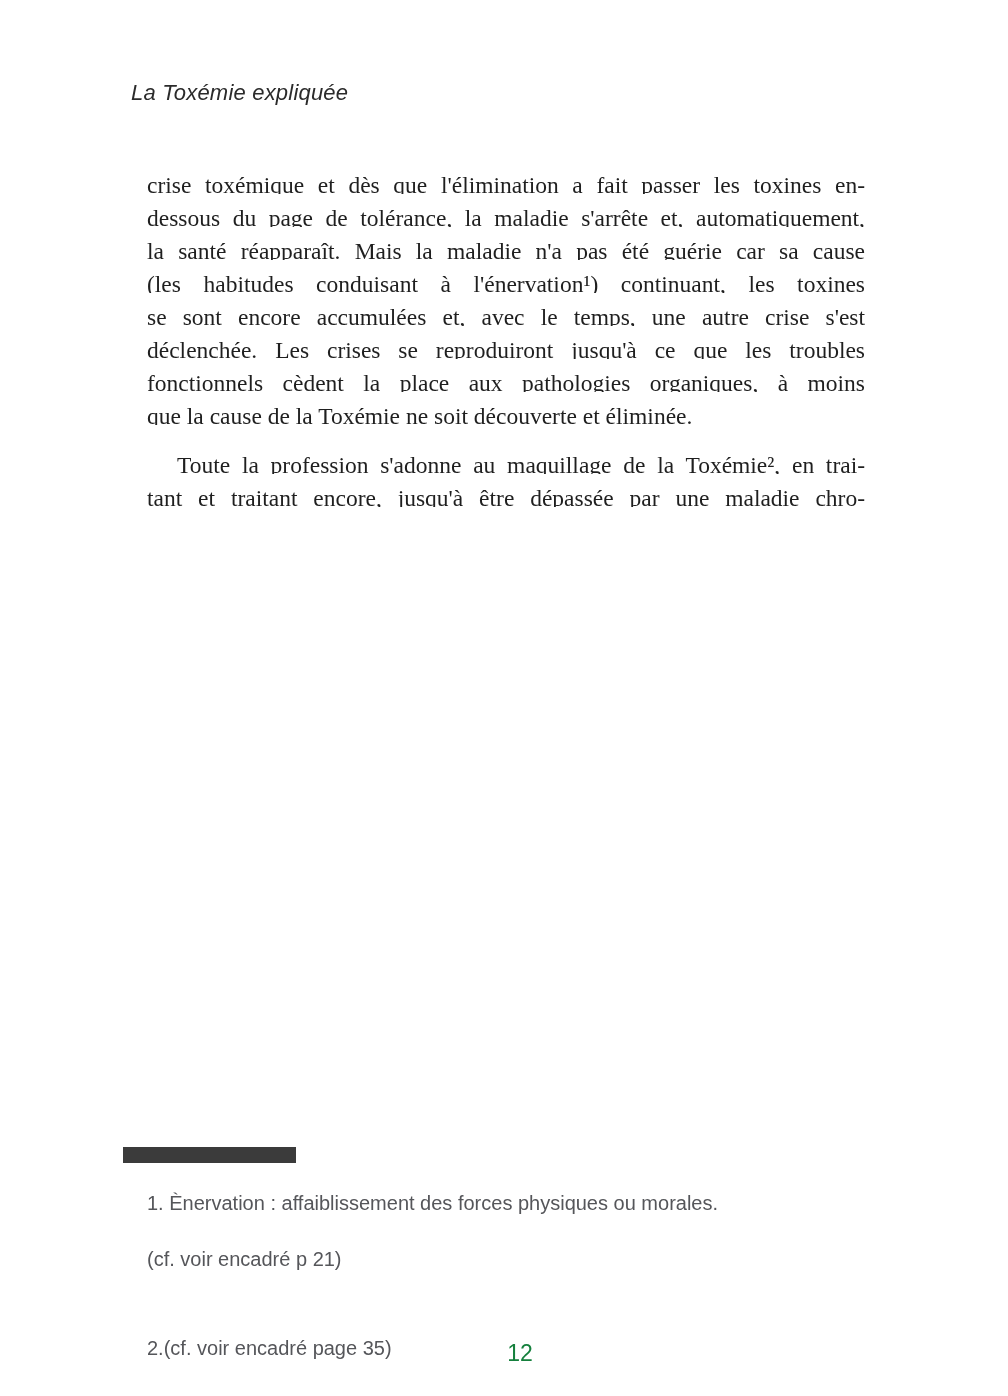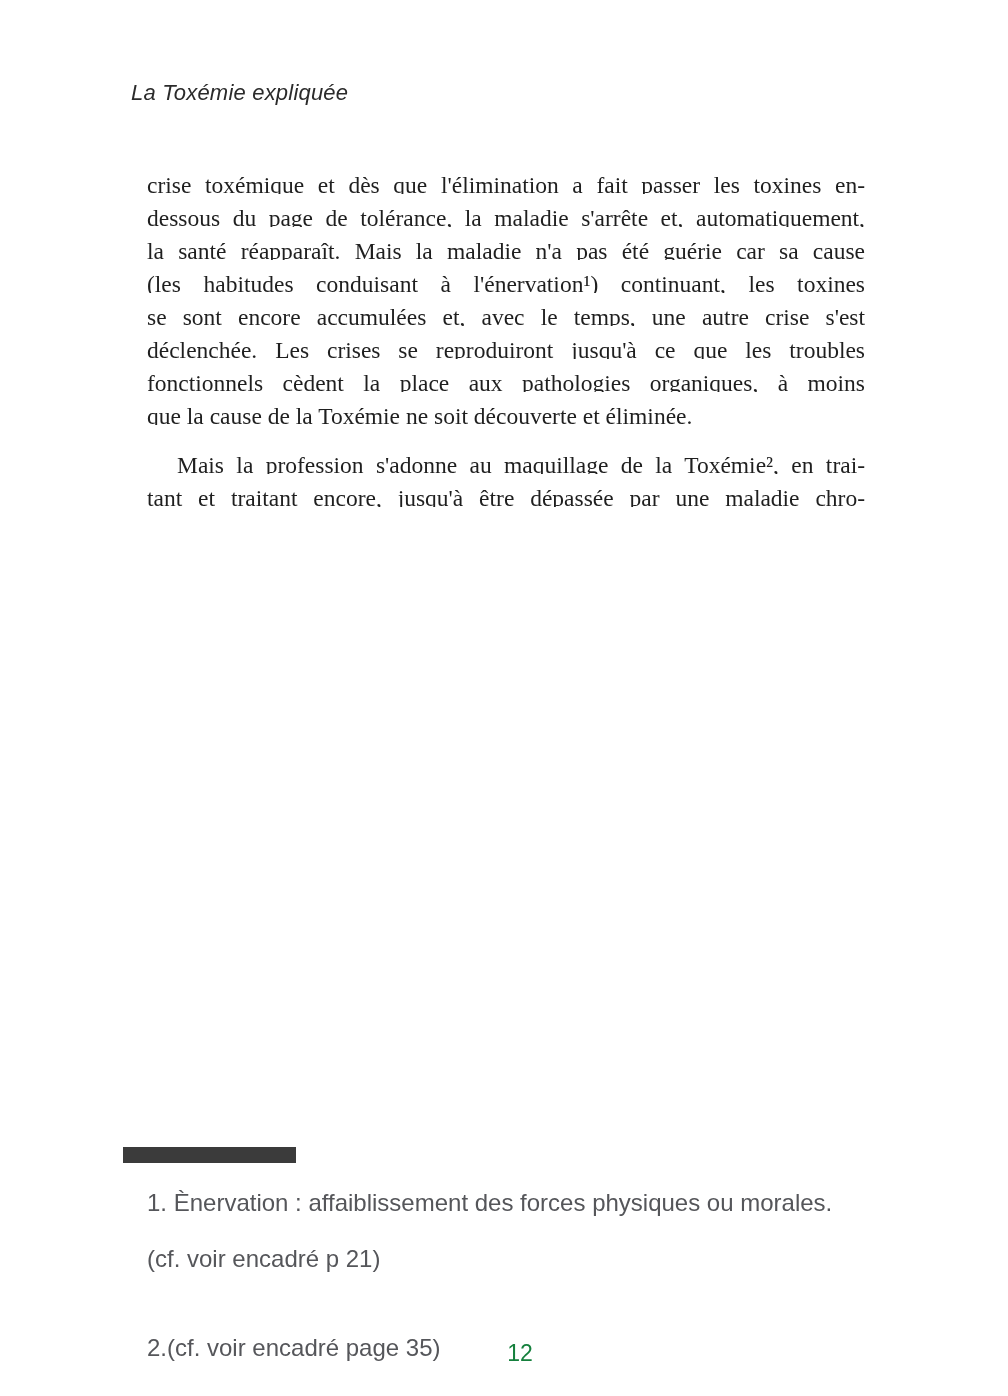--- a/index.html
+++ b/index.html
@@ -52,21 +52,21 @@
     width: 173px;
     height: 3px;
     background: #3b3b3b;
   }
   .footnotes {
     position: absolute;
     left: 107px;
     top: 1143px;
     width: 780px;
     font-family: "Liberation Sans", sans-serif;
-    font-size: 24px;
+    font-size: 20px;
     line-height: 40px;
     color: #55565a;
     font-weight: 400;
   }
   .footnote + .footnote { margin-top: 17px; }
   .page-number {
     position: absolute;
     left: 0;
     top: 1316px;
     width: 1008px;
@@ -88,21 +88,21 @@
       <div class="line justified">crise toxémique et dès que l'élimination a fait passer les toxines en-</div>
       <div class="line justified">dessous du page de tolérance, la maladie s'arrête et, automatiquement,</div>
       <div class="line justified">la santé réapparaît. Mais la maladie n'a pas été guérie car sa cause</div>
       <div class="line justified">(les habitudes conduisant à l'énervation¹) continuant, les toxines</div>
       <div class="line justified">se sont encore accumulées et, avec le temps, une autre crise s'est</div>
       <div class="line justified">déclenchée. Les crises se reproduiront jusqu'à ce que les troubles</div>
       <div class="line justified">fonctionnels cèdent la place aux pathologies organiques, à moins</div>
       <div class="line justified last">que la cause de la Toxémie ne soit découverte et éliminée.</div>
     </div>
     <div class="paragraph">
-      <div class="line justified indent">Mais la profession s'adonne au maquillage de la Toxémie², en trai-</div>
+      <div class="line justified indent">Toute la profession s'adonne au maquillage de la Toxémie², en trai-</div>
       <div class="line justified">tant et traitant encore, jusqu'à être dépassée par une maladie chro-</div>
     </div>
   </div>
 
   <div class="footnote-rule"></div>
 
   <div class="footnotes">
     <div class="footnote">
       <div>1. Ènervation : affaiblissement des forces physiques ou morales.</div>
       <div>(cf. voir encadré p 21)</div>

